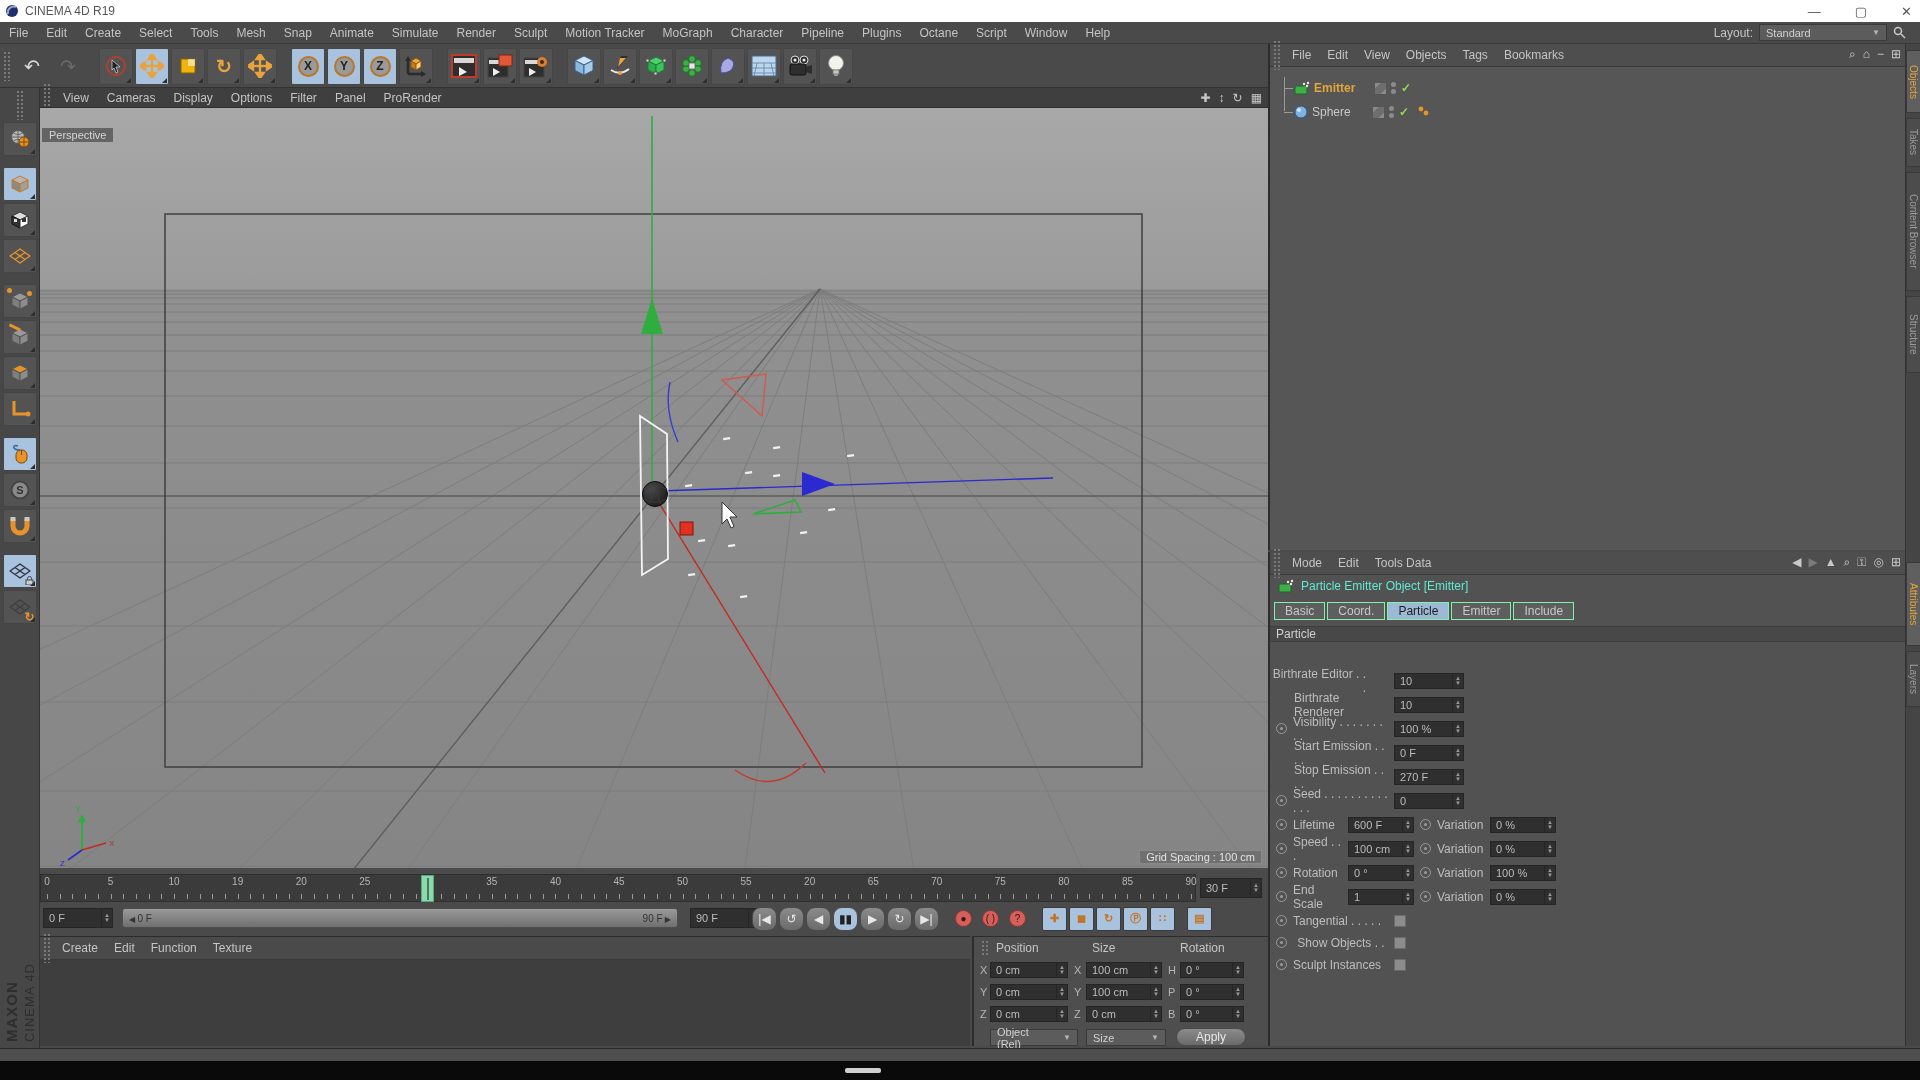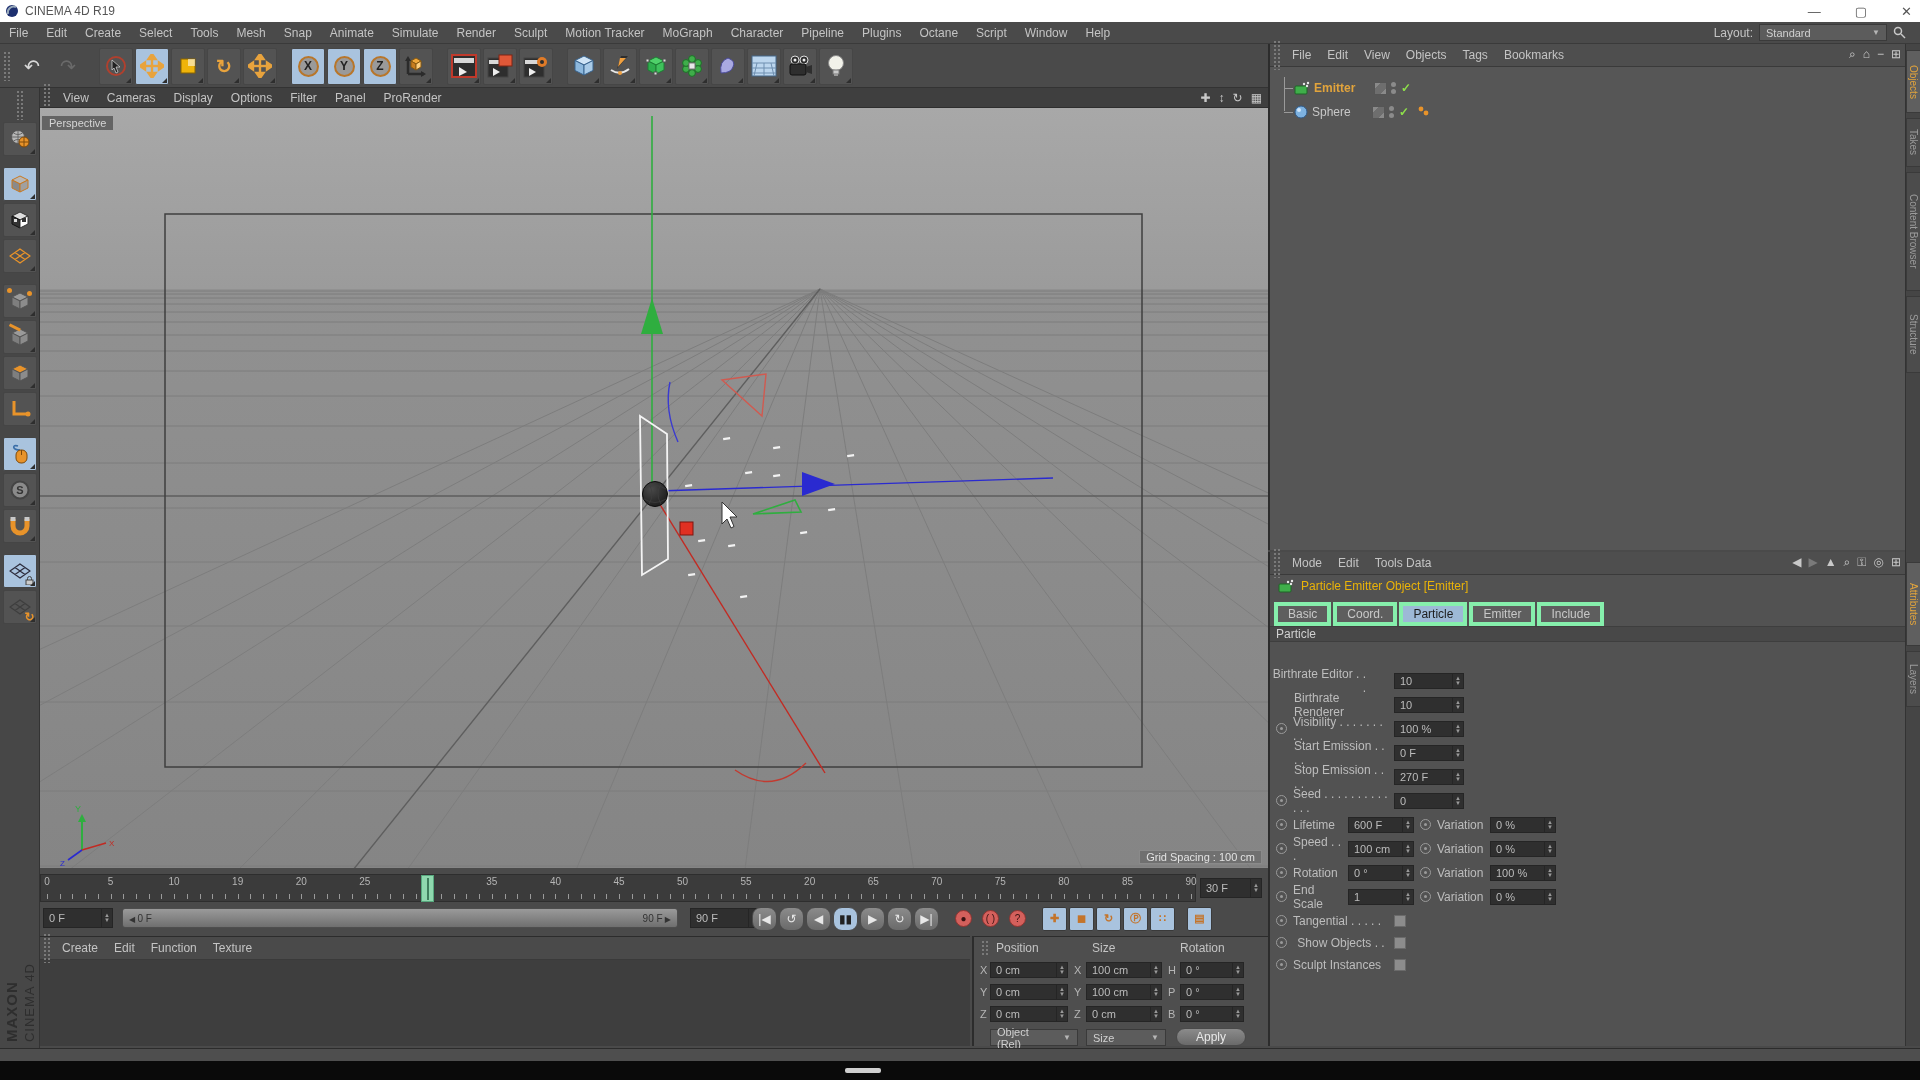--- a/index.html
+++ b/index.html
@@ -45,21 +45,21 @@
   #branding { position:absolute; left:0; bottom:6px; width:40px; display:flex; justify-content:center; gap:2px; }
   #branding span { writing-mode:vertical-rl; transform:rotate(180deg); color:#2e2e2e; font-size:13px; letter-spacing:1px; }
   #branding .maxon { font-weight:bold; font-size:15px; }
   
   #vp-menubar { left:40px; top:88px; width:1228px; height:20px; background:#3f3f3f; border-bottom:1px solid #2e2e2e;
                 display:flex; align-items:center; }
   #vp-menubar .menu-item { line-height:20px; font-size:12px; }
   #vp-icons { position:absolute; right:6px; top:0; display:flex; gap:8px; }
   #vp-icons span { color:#c9c9c9; font-size:12px; line-height:20px; }
   #vp-canvas { left:40px; top:108px; width:1228px; height:760px; background:#9d9d9d; overflow:hidden; }
-  #persp-chip { position:absolute; left:2px; top:8px; background:rgba(88,88,88,.85); color:#d5d5d5;
+  #persp-chip { position:absolute; left:2px; top:20px; background:rgba(88,88,88,.85); color:#d5d5d5;
                 font-size:11px; padding:1px 7px; }
   #grid-spacing { position:absolute; right:6px; bottom:4px; color:#e2e2e2; font-size:11px;
                   background:rgba(95,95,95,.55); border:1px solid #8a8a8a; padding:0 6px; }
   
   .panel { background:#565656; }
   #om-panel { left:1268px; top:44px; width:637px; height:506px; border-left:2px solid #2c2c2c; }
   .panel-menubar { height:23px; background:#4e4e4e; border-bottom:1px solid #3a3a3a; display:flex; align-items:center; }
   .panel-menubar .menu-item { line-height:23px; font-size:12px; padding:0 8px; }
   .pm-icons { position:absolute; right:4px; top:3px; display:flex; gap:7px; align-items:center; }
   .pm-icons span { color:#c9c9c9; font-size:12px; }
@@ -68,23 +68,23 @@
   .om-row .nm { margin-left:4px; }
   .om-row.sel .nm { color:#e2a43c; font-weight:bold; }
   .treeline { position:absolute; background:#9a9a9a; }
   .vis-box { width:13px; height:13px; background:#6e6e6e; border:1px solid #555;
              background-image:linear-gradient(135deg, #8a8a8a 25%, transparent 25%, transparent 75%, #8a8a8a 75%); margin-left:14px; }
   .vis-dots { display:flex; flex-direction:column; gap:2px; margin-left:4px; }
   .vis-dots i { width:5px; height:5px; background:#8b8b8b; border-radius:50%; }
   .chk-green { color:#8ee04a; font-size:12px; margin-left:5px; font-weight:bold; }
   #am-panel { left:1268px; top:552px; width:637px; height:494px; border-left:2px solid #2c2c2c; background:#525252; }
   #am-title { position:absolute; left:8px; top:27px; display:flex; align-items:center; gap:7px;
-              color:#eab308; font-size:12px; }
+              color:#5eead4; font-size:12px; }
   .am-tabs { position:absolute; left:4px; top:50px; display:flex; gap:2px; }
-  .am-tab { background:#5e5e5e; border:4px solid #86efac; color:#c8c8c8; font-size:12px; padding:1px 10px; }
+  .am-tab { background:#5e5e5e; border:1px solid #86efac; color:#c8c8c8; font-size:12px; padding:1px 10px; }
   .am-tab.active { background:#9db9d6; color:#1d1d1d; }
   #am-section { position:absolute; left:0; top:74px; width:100%; height:16px; background:#484848;
                 color:#d0d0d0; font-size:12px; padding-left:6px; border-top:1px solid #3e3e3e; border-bottom:1px solid #3e3e3e; }
   .fieldrow { position:absolute; height:19px; display:flex; align-items:center; font-size:12px; color:#bdbdbd; }
   .keyc { width:11px; height:11px; border:1px solid #9a9a9a; border-radius:50%; position:relative; flex:none; }
   .keyc::after { content:""; position:absolute; left:3px; top:3px; width:3px; height:3px; background:#9a9a9a; border-radius:50%; }
   .fbox { background:#2f2f2f; border:1px solid #252525; color:#bcbcbc; font-size:11px; height:16px;
           display:flex; align-items:center; }
   .fbox .val { flex:1; padding-left:5px; white-space:nowrap; }
   .stepper { width:11px; height:100%; border-left:1px solid #252525; display:flex; flex-direction:column;

